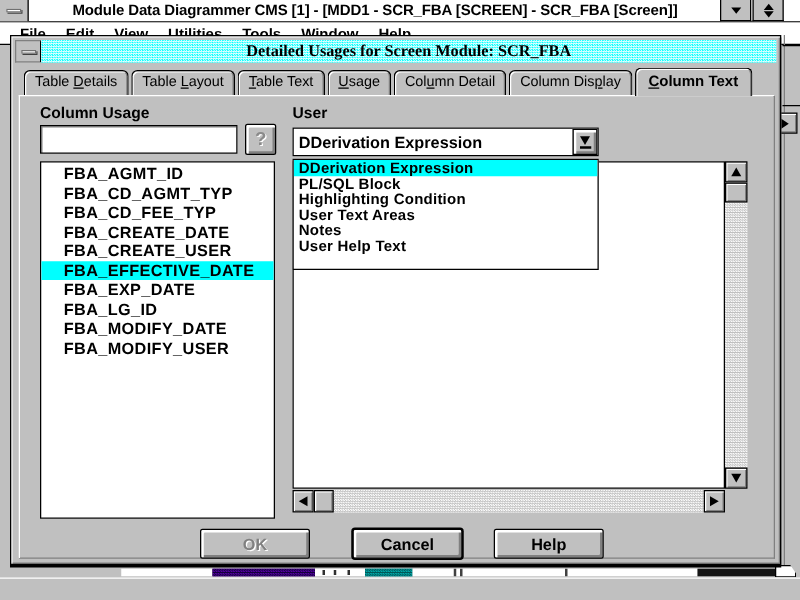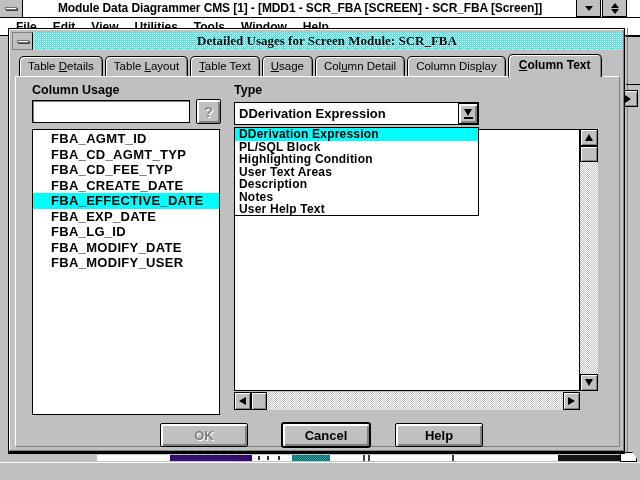--- a/index.html
+++ b/index.html
@@ -201,43 +201,43 @@
       <div class="panel-label" id="cu-label">Column Usage</div>
       <input class="sunken-field" id="cu-input" value="" style="">
       <div class="btn3d" id="find-btn">
         <span id="find-glyph">?</span>
       </div>
       <div id="cu-list">
           <div class="list-item">FBA_AGMT_ID</div>
           <div class="list-item">FBA_CD_AGMT_TYP</div>
           <div class="list-item">FBA_CD_FEE_TYP</div>
           <div class="list-item">FBA_CREATE_DATE</div>
+          <div class="list-item">FBA_CREATE_USER</div>
           <div class="list-item selected">FBA_EFFECTIVE_DATE</div>
           <div class="list-item">FBA_EXP_DATE</div>
           <div class="list-item">FBA_LG_ID</div>
           <div class="list-item">FBA_MODIFY_DATE</div>
           <div class="list-item">FBA_MODIFY_USER</div>
         </div>
 
-      <div class="panel-label" id="type-label">Type</div>
+      <div class="panel-label" id="type-label">User</div>
       <div id="combo-field">
         <span id="combo-value">DDerivation Expression</span>
         <div class="btn3d" id="combo-arrow-btn">
           <span class="combo-arrow">
             <span class="tri-down"></span>
               <span class="bar"></span>
           </span>
         </div>
       </div>
       <div id="droplist">
           <div class="option selected">DDerivation Expression</div>
           <div class="option">PL/SQL Block</div>
           <div class="option">Highlighting Condition</div>
           <div class="option">User Text Areas</div>
-          <div class="option">Description</div>
           <div class="option">Notes</div>
           <div class="option">User Help Text</div>
         </div>
 
       <div id="textarea"></div>
       <div id="vscroll" class="dither-grey">
         <div class="scroll-btn" id="vs-up">
             <span class="tri-up"></span>
           </div>
         <div class="scroll-thumb" id="vs-thumb"></div>

